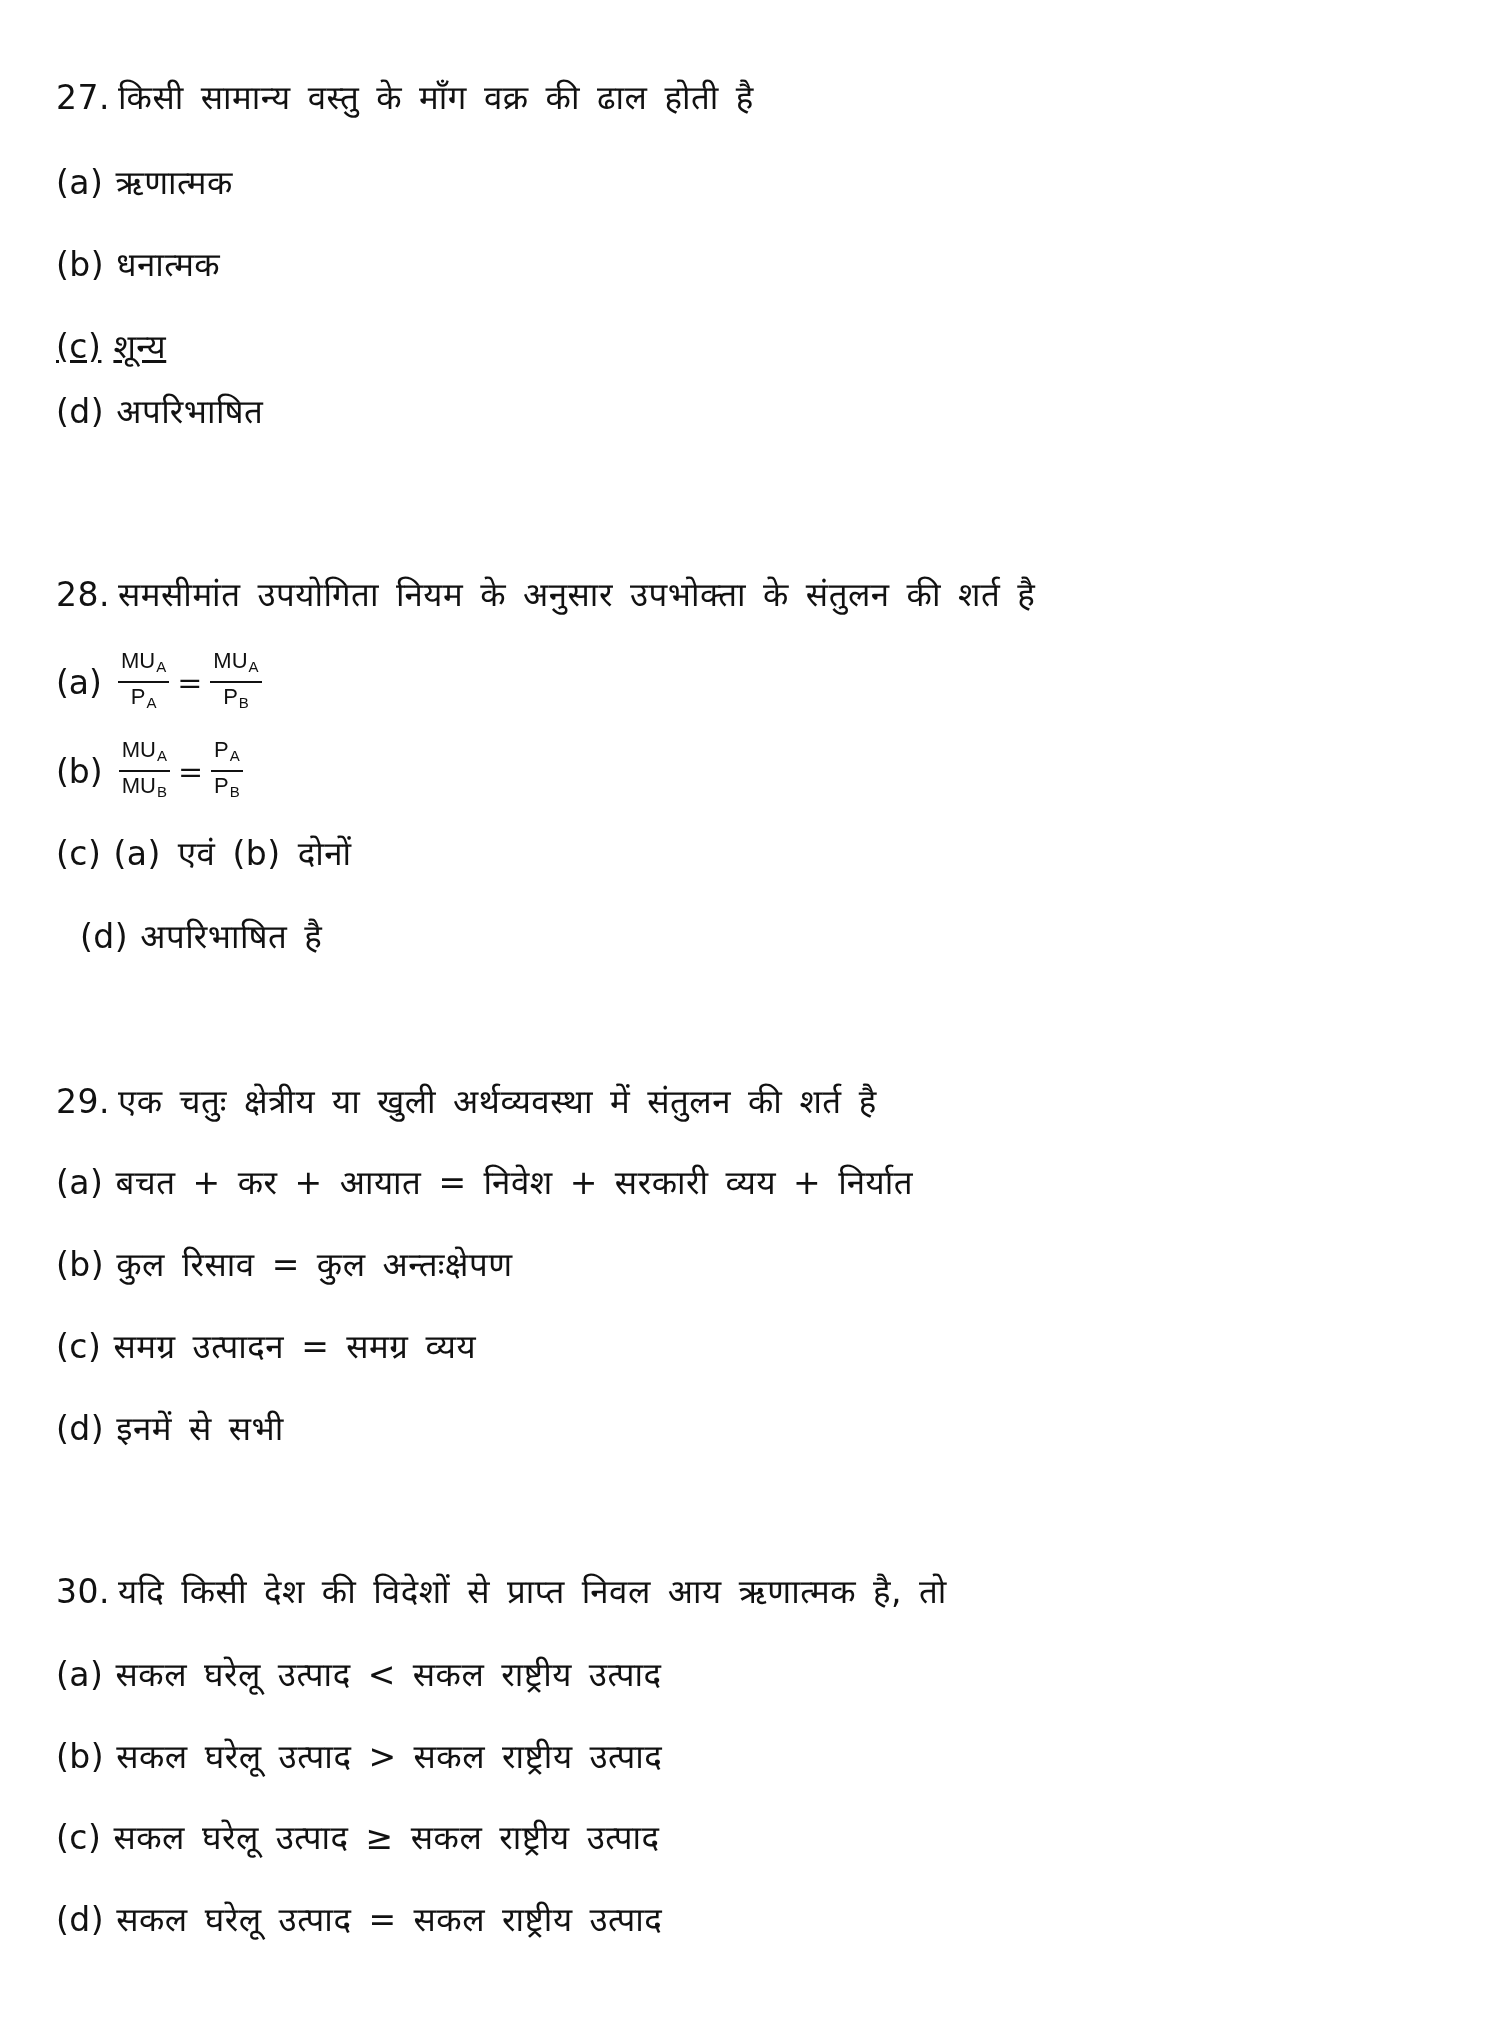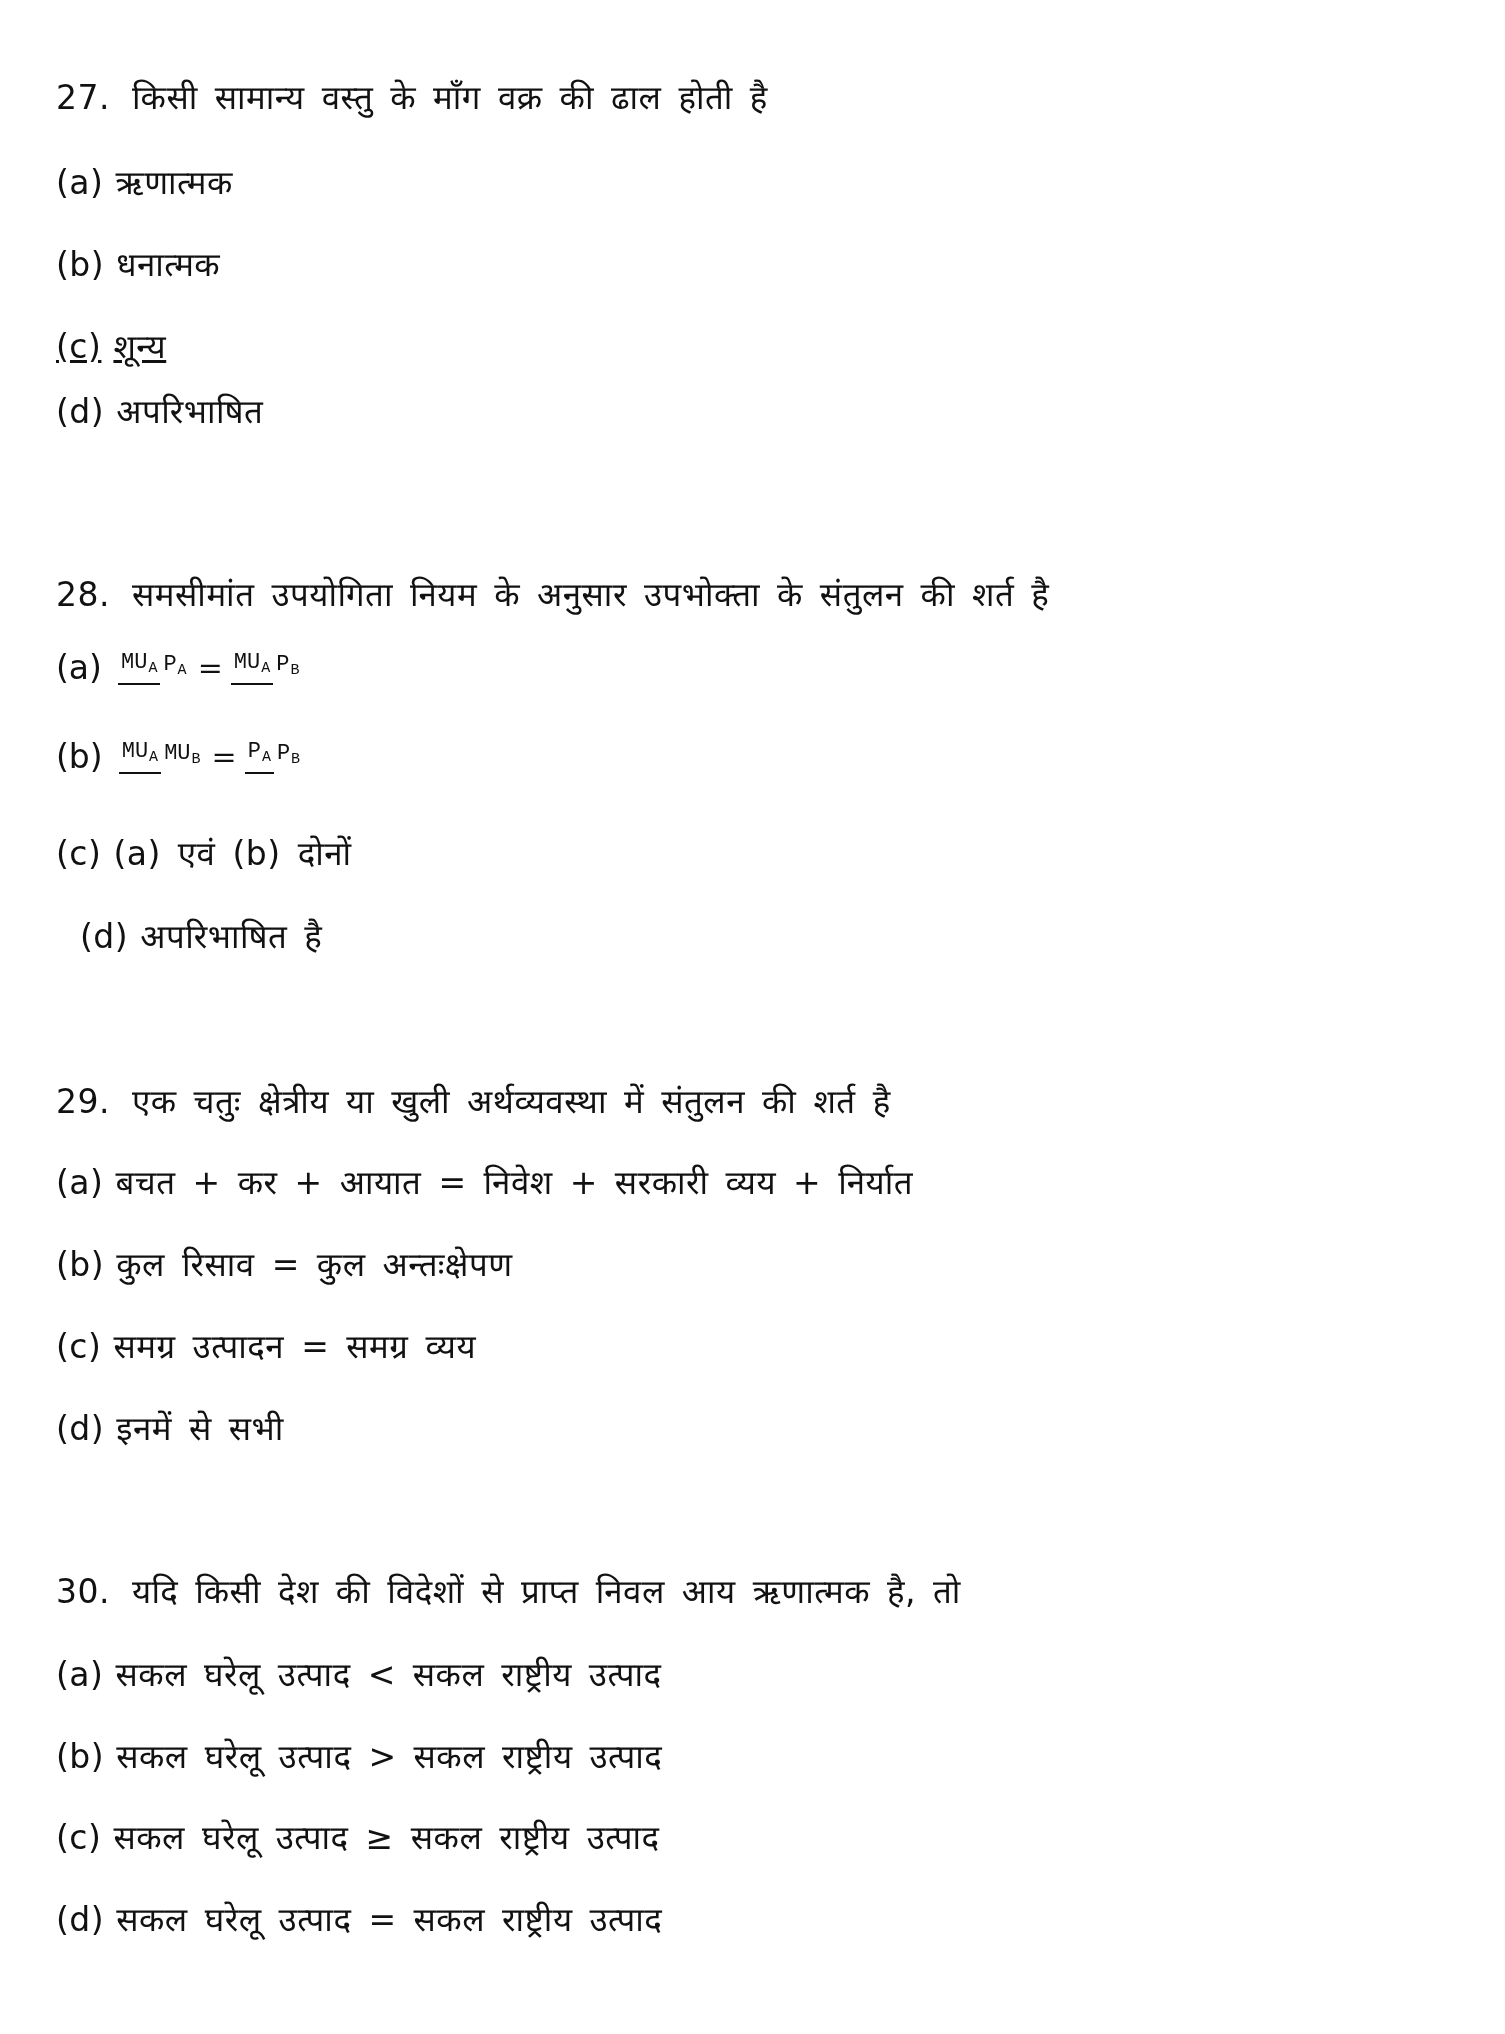--- a/index.html
+++ b/index.html
@@ -18,34 +18,34 @@
   .line {
     position: absolute;
     left: 56px;
     font-size: 33px;
     line-height: 44px;
     white-space: nowrap;
     letter-spacing: 0.5px;
     word-spacing: 6px;
   }
   .label { margin-right: 12px; }
-  .qnum { margin-right: 22px; }
+  .qnum { margin-right: 8px; }
   .frac-row {
     position: absolute;
     left: 56px;
     display: flex;
     align-items: center;
     font-size: 33px;
     white-space: nowrap;
   }
   .frac {
     display: inline-flex;
-    flex-direction: row;
+    flex-direction: column;
     align-items: center;
-    font-family: Liberation Mono, monospace;
+    font-family: Liberation Sans, sans-serif;
     font-size: 22px;
     line-height: 26px;
     margin: 0 4px;
   }
   .frac .num {
     border-bottom: 2px solid #111;
     padding: 0 3px 1px 3px;
   }
   .frac .den {
     padding: 1px 3px 0 3px;

